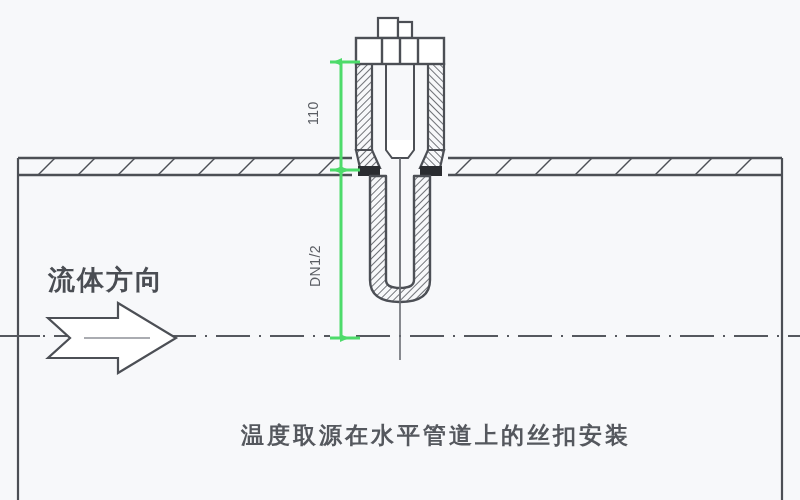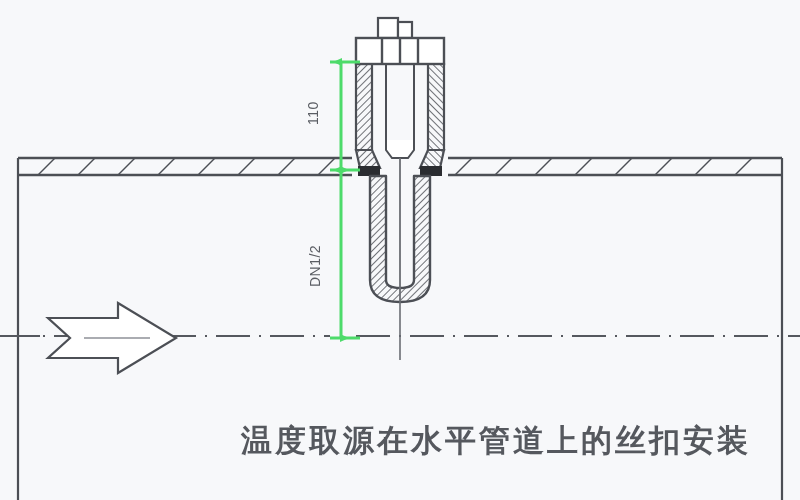--- a/index.html
+++ b/index.html
@@ -25,21 +25,21 @@
   }
   #flow-label {
     left: 48px; top: 262px;
     font-size: 27px;
     letter-spacing: 2px;
     font-weight: 600;
     color: #4a4d53;
   }
   #caption {
     left: 241px; top: 420px;
-    font-size: 31px;
+    font-size: 23px;
     letter-spacing: 3px;
     font-weight: 600;
     color: #55585e;
   }
   .dim-txt {
     position: absolute;
     font-family: "Liberation Sans", sans-serif;
     font-size: 14px;
     color: #5a5d63;
     letter-spacing: 0.5px;
@@ -179,20 +179,21 @@
       <line x1="330" y1="170" x2="360" y2="170" stroke="#4ddb6a" stroke-width="3"></line>
     </g>
 
     <g>
       <line x1="341" y1="170" x2="341" y2="338" stroke="#4ddb6a" stroke-width="3" marker-start="url(#grnDown)" marker-end="url(#grnUp)"></line>
       <line x1="330" y1="338" x2="360" y2="338" stroke="#4ddb6a" stroke-width="3"></line>
     </g>
 
   </svg>
 
+  <div class="lbl-cn" id="flow-label">流体方向</div>
 
   <div class="lbl-cn" id="caption">温度取源在水平管道上的丝扣安装</div>
 
   <div class="dim-txt" id="dim-110">110</div>
 
   <div class="dim-txt" id="dim-dn">DN1/2</div>
 
 </div>
 
 </body></html>

